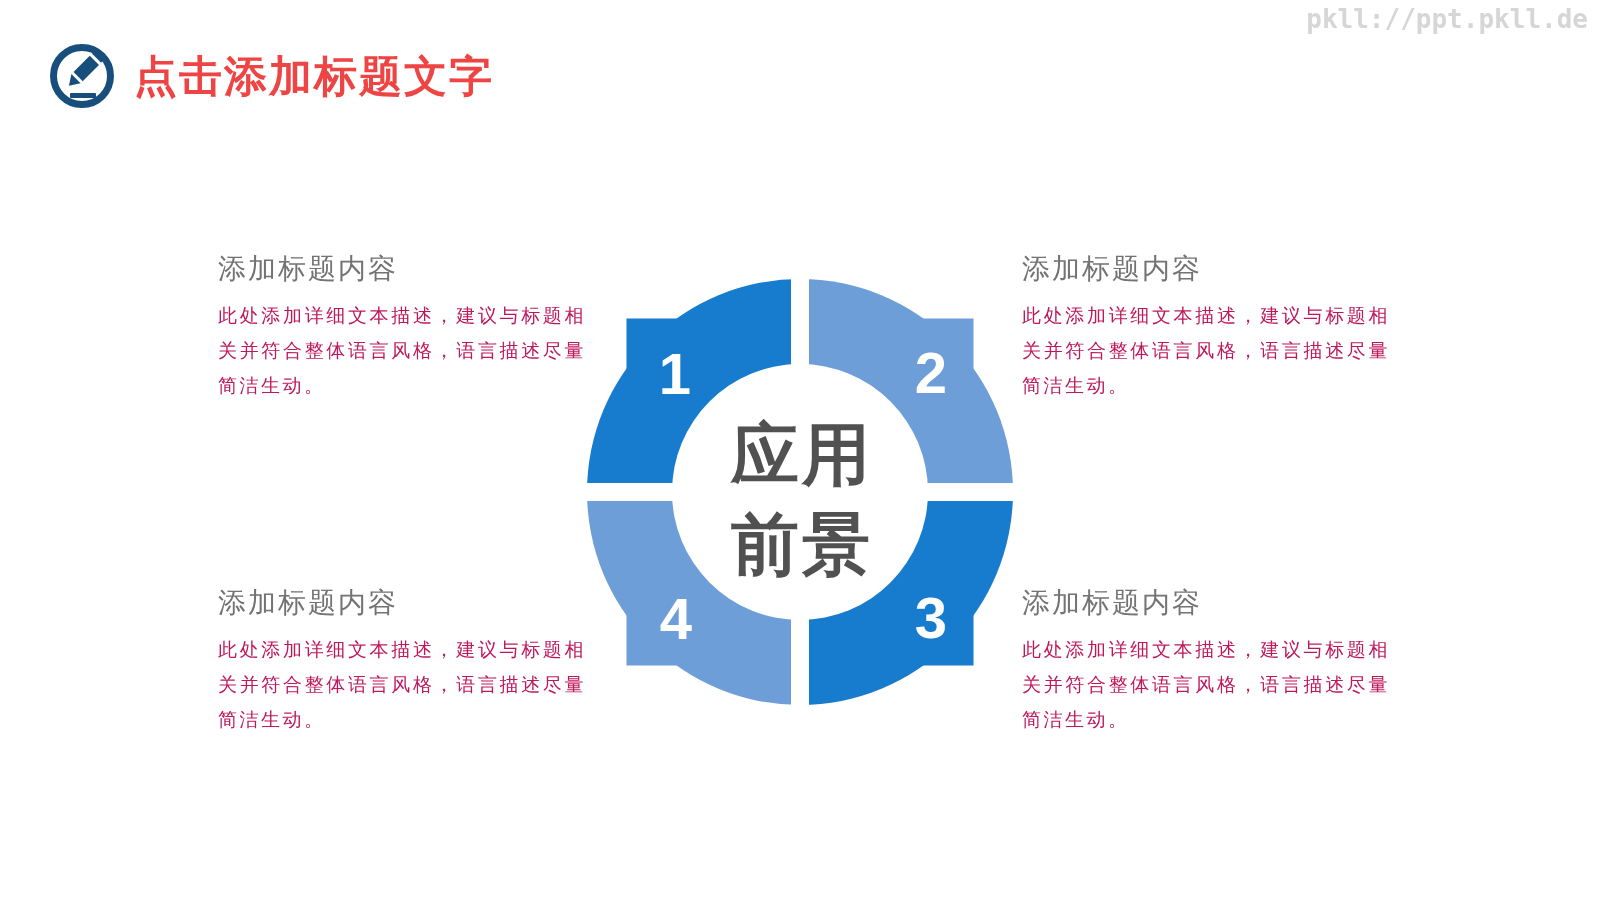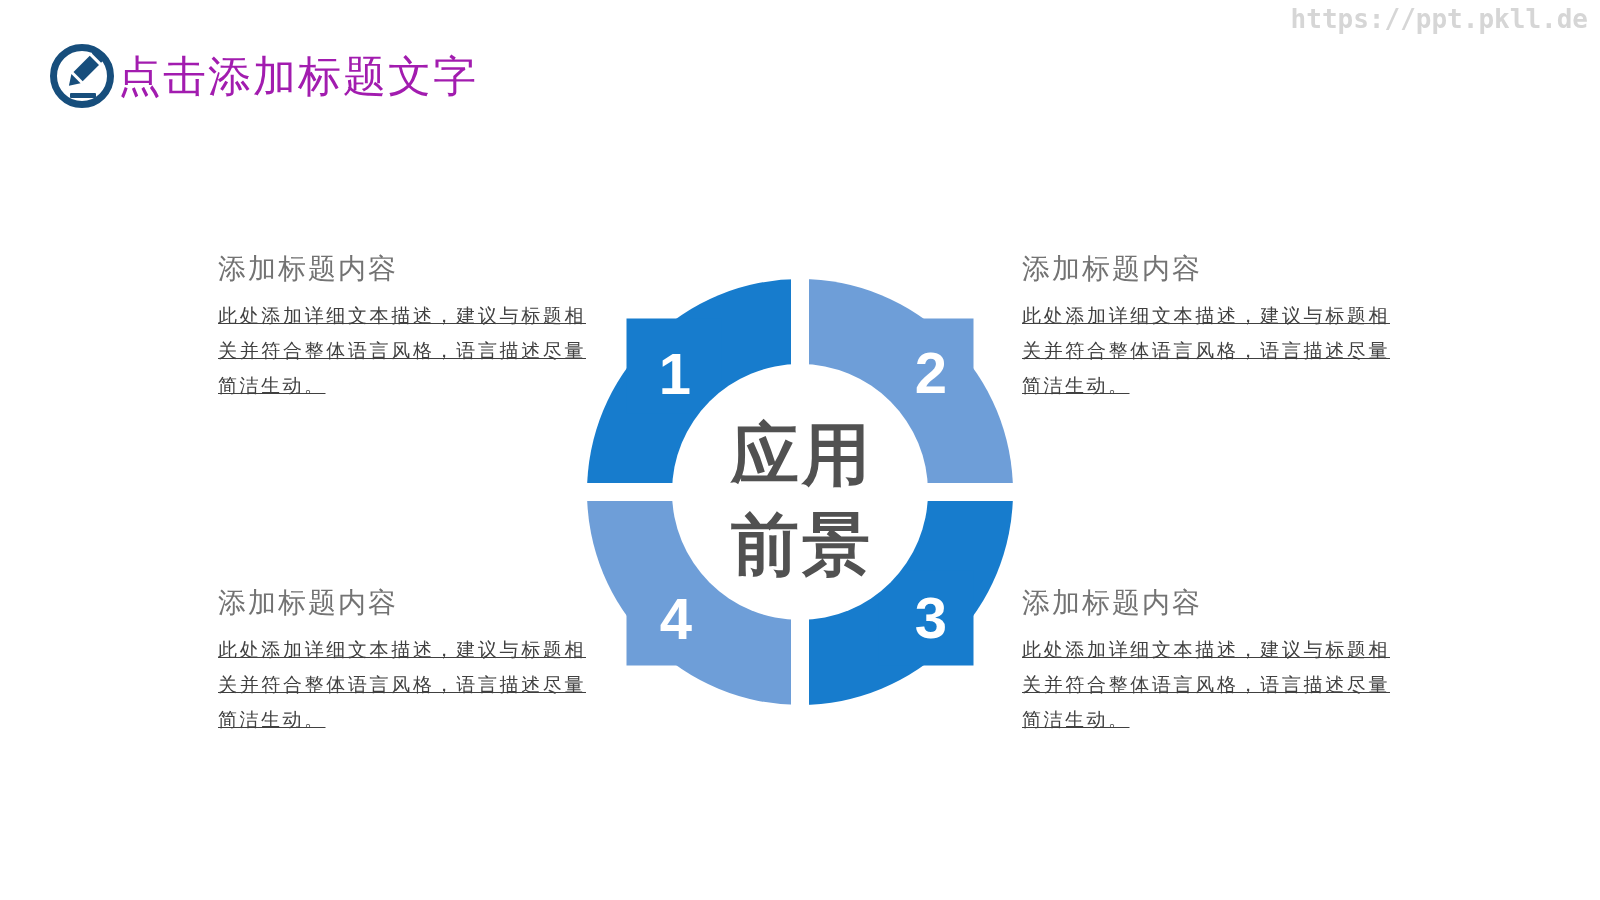--- a/index.html
+++ b/index.html
@@ -9,21 +9,21 @@
     font-family:"Liberation Sans","DejaVu Sans",sans-serif;
   }
   .watermark {
     position:absolute; top:4px; right:12px;
     font-family:"DejaVu Sans Mono",monospace;
     font-size:26px; font-weight:bold; color:#d6d6d6; letter-spacing:0;
   }
   .header { position:absolute; left:46px; top:40px; display:flex; align-items:center; }
   .header-icon { width:72px; height:72px; display:block; }
   .page-title {
-    font-size:43px; font-weight:400; color:#a21caf;
+    margin-left:16px; font-size:43px; font-weight:700; color:#ef4444;
     letter-spacing:2px; line-height:72px; white-space:nowrap;
   }
   .diagram { position:absolute; left:550px; top:242px; width:500px; height:500px; }
   .diagram text { font-family:"Liberation Sans","DejaVu Sans",sans-serif; }
   .seg-number {
     font-size:58px; font-weight:bold;
     text-anchor:middle; dominant-baseline:central;
   }
   .center-label {
     font-size:68px; font-weight:bold; letter-spacing:3px;
@@ -32,28 +32,28 @@
   .block { position:absolute; width:368px; }
   .block-tl { left:218px; top:252px; }
   .block-tr { left:1022px; top:252px; }
   .block-bl { left:218px; top:586px; }
   .block-br { left:1022px; top:586px; }
   .block-heading {
     font-size:28px; font-weight:500; color:#737373;
     letter-spacing:2px; line-height:34px; margin-bottom:12px; white-space:nowrap;
   }
   .block-body {
-    font-size:19px; color:#404040; letter-spacing:2.5px;
-    line-height:35px; text-align:justify;text-decoration:underline;
+    font-size:19px; color:#be185d; letter-spacing:2.5px;
+    line-height:35px; text-align:justify;
   }
 </style>
 </head>
 <body>
 
-<div class="watermark">https://ppt.pkll.de</div>
+<div class="watermark">pkll://ppt.pkll.de</div>
 
 <div class="header">
   <svg class="header-icon" viewBox="0 0 72 72">
     <circle cx="36" cy="36" r="28.5" fill="none" stroke-width="7" stroke="#174E7C"></circle>
     <g transform="rotate(45 36 32)">
       <rect x="30" y="5" width="13" height="7" fill="#174E7C"></rect>
       <rect x="30" y="15" width="13" height="23" fill="#174E7C"></rect>
       <path d="M30 41 L43 41 L36.5 51 Z" fill="#174E7C"></path>
     </g>
     <rect x="24" y="53" width="26" height="5" rx="1" fill="#174E7C"></rect>

